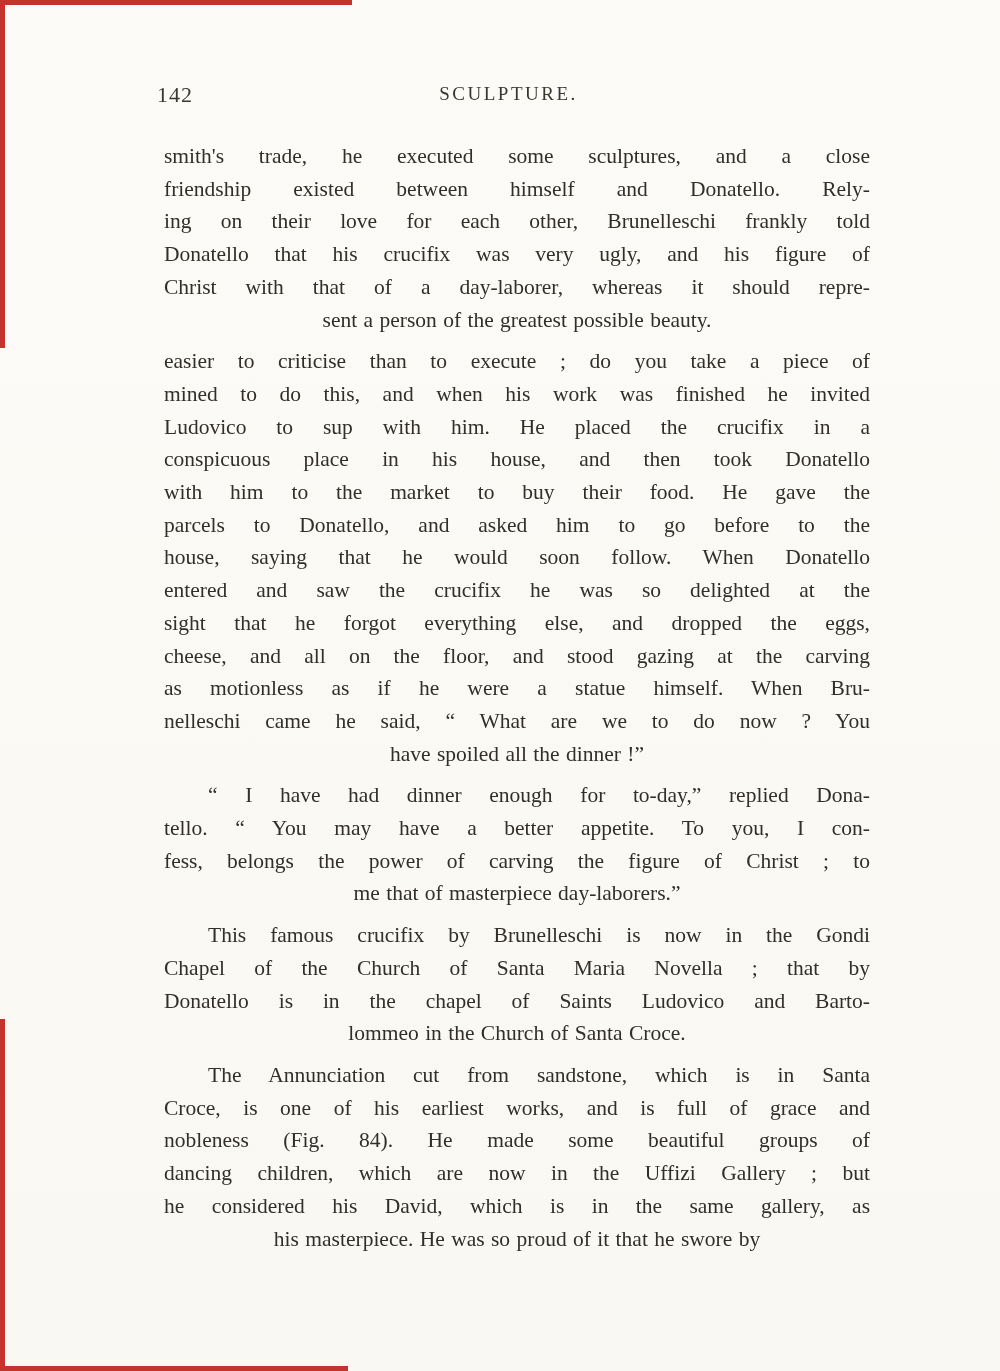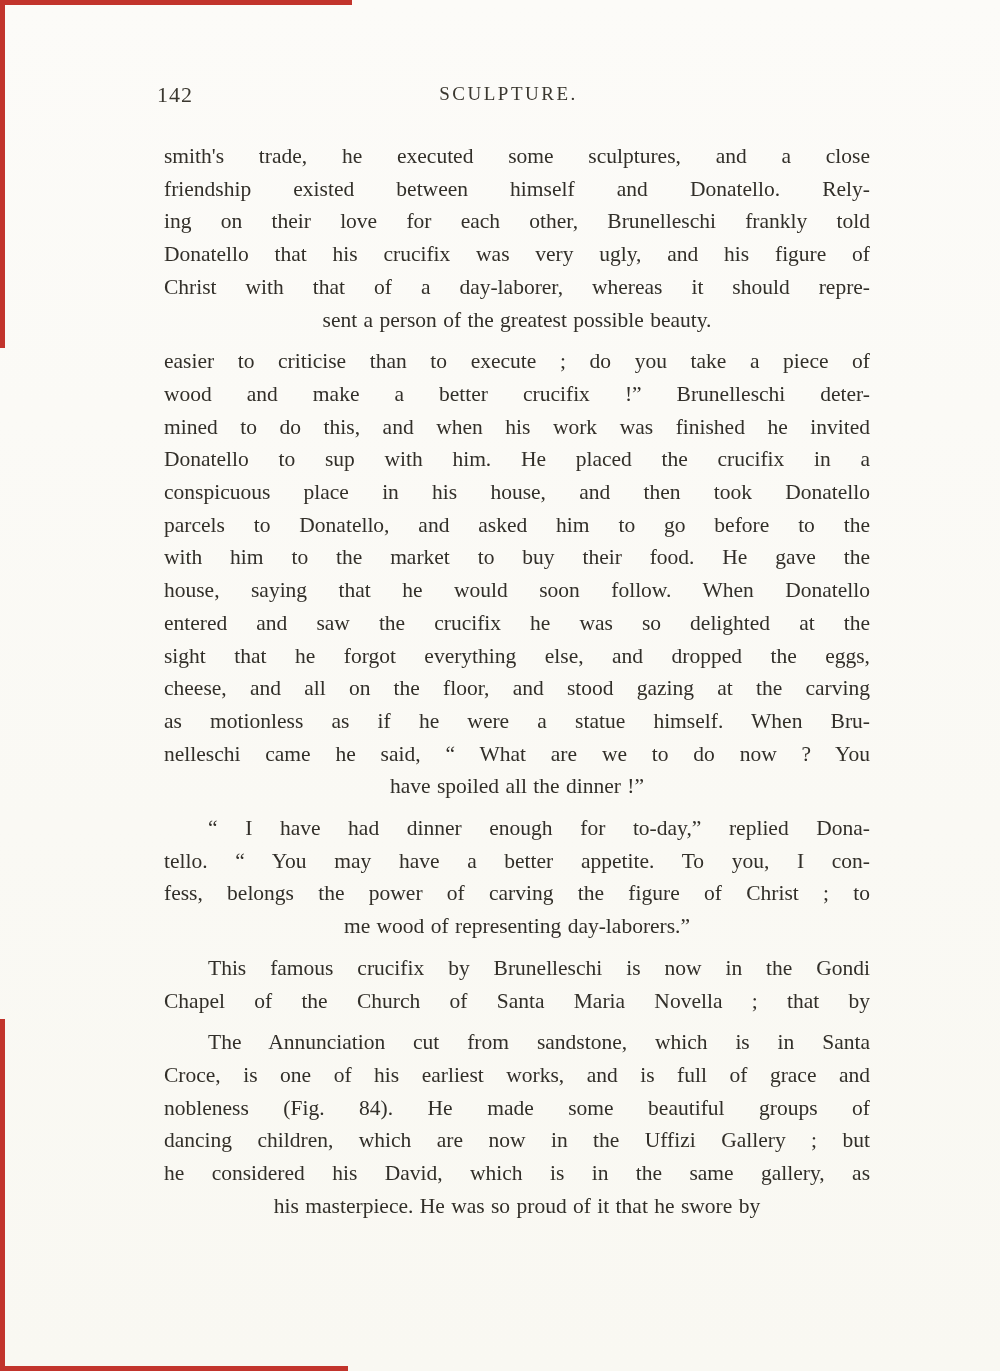--- a/index.html
+++ b/index.html
@@ -89,43 +89,44 @@
       <div class="paragraph">
         <div class="line just">smith's trade, he executed some sculptures, and a close</div>
         <div class="line just">friendship existed between himself and Donatello.  Rely-</div>
         <div class="line just">ing on their love for each other, Brunelleschi frankly told</div>
         <div class="line just">Donatello that his crucifix was very ugly, and his figure of</div>
         <div class="line just">Christ with that of a day-laborer, whereas it should repre-</div>
         <div class="line">sent a person of the greatest possible beauty.</div>
       </div>
       <div class="paragraph">
         <div class="line just">easier to criticise than to execute ; do you take a piece of</div>
-        <div class="line just">wood and make a better crucifix !”  Brunelleschi deter-</div>
         <div class="line just">mined to do this, and when his work was finished he invited</div>
-        <div class="line just">Donatello to sup with him.  He placed the crucifix in a</div>
+        <div class="line just">Ludovico to sup with him.  He placed the crucifix in a</div>
         <div class="line just">conspicuous place in his house, and then took Donatello</div>
+        <div class="line just">with him to the market to buy their food.  He gave the</div>
         <div class="line just">parcels to Donatello, and asked him to go before to the</div>
-        <div class="line just">with him to the market to buy their food.  He gave the</div>
         <div class="line just">house, saying that he would soon follow.  When Donatello</div>
         <div class="line just">entered and saw the crucifix he was so delighted at the</div>
         <div class="line just">sight that he forgot everything else, and dropped the eggs,</div>
         <div class="line just">cheese, and all on the floor, and stood gazing at the carving</div>
         <div class="line just">as motionless as if he were a statue himself.  When Bru-</div>
         <div class="line just">nelleschi came he said, “ What are we to do now ?  You</div>
         <div class="line">have spoiled all the dinner !”</div>
       </div>
       <div class="paragraph">
         <div class="line just indent">“ I have had dinner enough for to-day,” replied Dona-</div>
         <div class="line just">tello.  “ You may have a better appetite.  To you, I con-</div>
         <div class="line just">fess, belongs the power of carving the figure of Christ ; to</div>
-        <div class="line">me wood of representing day-laborers.”</div>
+        <div class="line">me that of masterpiece day-laborers.”</div>
       </div>
       <div class="paragraph">
         <div class="line just indent">This famous crucifix by Brunelleschi is now in the Gondi</div>
         <div class="line just">Chapel of the Church of Santa Maria Novella ; that by</div>
+        <div class="line just">Donatello is in the chapel of Saints Ludovico and Barto-</div>
+        <div class="line">lommeo in the Church of Santa Croce.</div>
       </div>
       <div class="paragraph">
         <div class="line just indent">The Annunciation cut from sandstone, which is in Santa</div>
         <div class="line just">Croce, is one of his earliest works, and is full of grace and</div>
         <div class="line just">nobleness (Fig. 84).  He made some beautiful groups of</div>
         <div class="line just">dancing children, which are now in the Uffizi Gallery ; but</div>
         <div class="line just">he considered his David, which is in the same gallery, as</div>
         <div class="line">his masterpiece.  He was so proud of it that he swore by</div>
       </div>
     </div>

